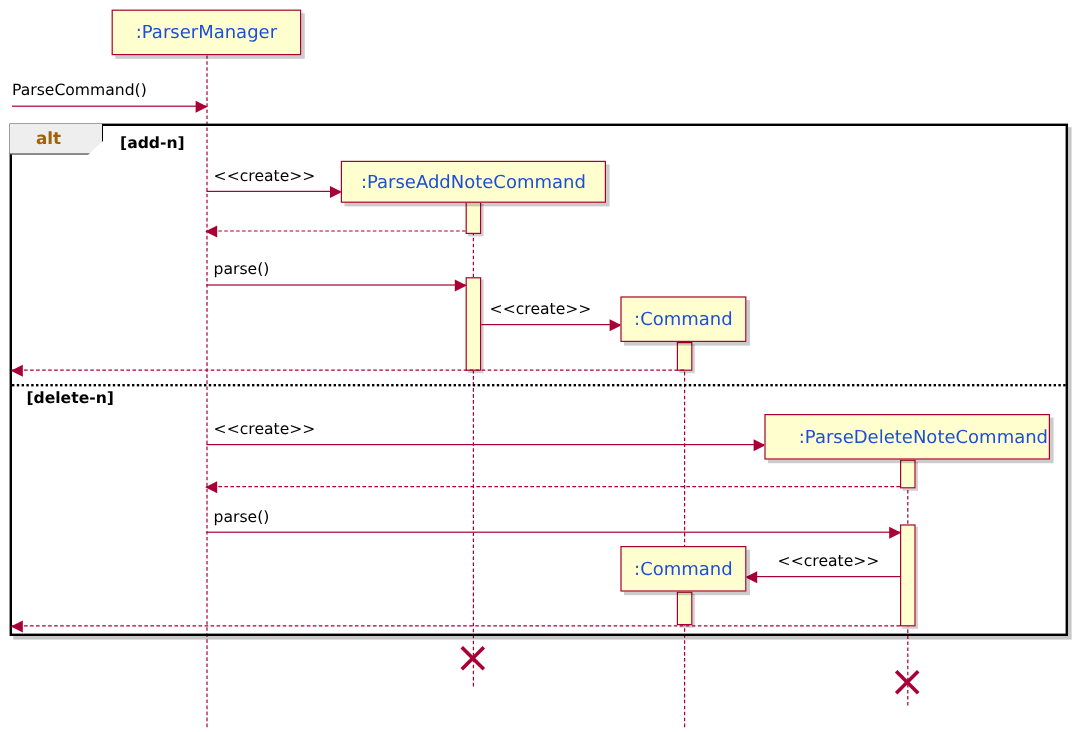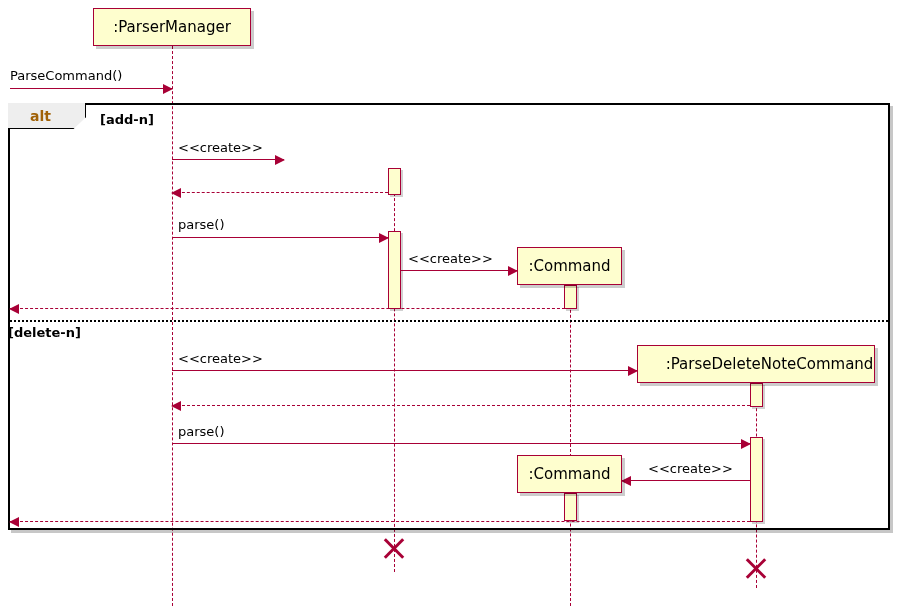--- a/index.html
+++ b/index.html
@@ -7,21 +7,21 @@
   body{font-family:"DejaVu Sans",sans-serif;}
   #canvas{position:relative;width:905px;height:610px;background:#FFFFFF;overflow:hidden;}
 
   
   .pbox{
     position:absolute;
     background:#FEFECE;
     border:1.5px solid #A80036;
     box-shadow:3px 3px 0 0 rgba(0,0,0,.20);
     display:flex;align-items:center;justify-content:center;
-    font-size:15px;color:#000000;white-space:nowrap;
+    font-size:15px;color:#1d4ed8;white-space:nowrap;
     box-sizing:border-box;
   }
 
   
   .lifeline{
     position:absolute;width:0;
     border-left:1.5px dashed #A80036;
   }
 
   
@@ -80,21 +80,21 @@
   <div class="lifeline" style="left:570px;top:285px;height:321px;"></div>
   <div class="lifeline" style="left:756px;top:383px;height:205px;"></div>
 
   <div class="altframe" style="left:8px;top:103px;width:882px;height:427px;"></div>
   <div class="alttab" style="left:8px;top:103px;width:78px;height:26px;">
     <span>alt</span>
   </div>
   <div class="altcond" style="left:100px;top:112px;">[add-n]</div>
 
   <div class="altdivider" style="left:10px;top:320px;width:878px;"></div>
-  <div class="altcond" style="left:8px;top:325px;text-align:right;">[delete-n]</div>
+  <div class="altcond" style="left:22px;top:325px;text-align:right;">[delete-n]</div>
 
   <div class="act" style="left:388px;top:168px;height:27px;"></div>
 
   <div class="act" style="left:388px;top:231px;height:78px;"></div>
 
   <div class="act" style="left:564px;top:285px;height:24px;"></div>
 
   <div class="act" style="left:750px;top:383px;height:24px;"></div>
 
   <div class="act" style="left:750px;top:437px;height:85px;"></div>
@@ -149,20 +149,23 @@
   <div class="mlabel" style="left:648px;top:461px;">&lt;&lt;create&gt;&gt;</div>
 
   <div class="msg dashed" style="left:10px;top:521px;width:740px;">
     <span class="arrowhead left"></span>
   </div>
 
   <div class="pbox" style="left:93px;top:8px;width:158px;height:38px;">
     <span>:ParserManager</span>
   </div>
 
+  <div class="pbox" style="left:284px;top:134px;width:221px;height:35px;">
+    <span>:ParseAddNoteCommand</span>
+  </div>
 
   <div class="pbox" style="left:517px;top:247px;width:105px;height:38px;">
     <span>:Command</span>
   </div>
 
   <div class="pbox" style="left:637px;top:345px;width:238px;height:38px;padding-left:27px;">
     <span>:ParseDeleteNoteCommand</span>
   </div>
 
   <div class="pbox" style="left:517px;top:455px;width:105px;height:38px;">

